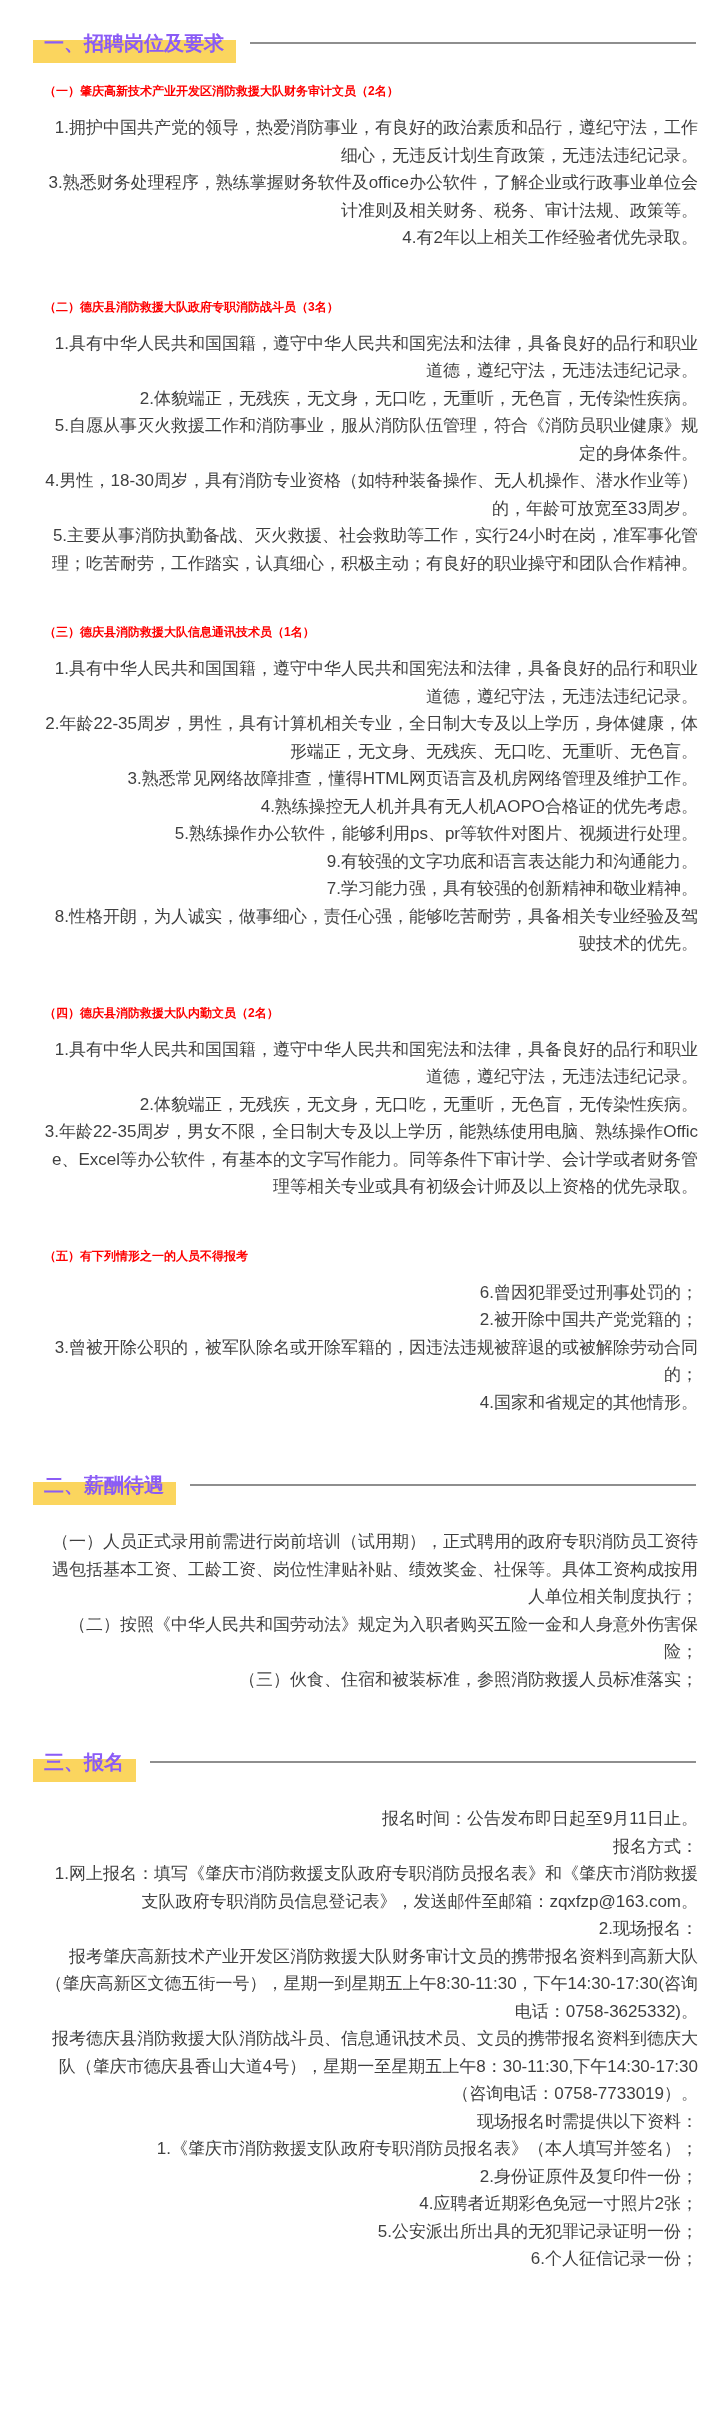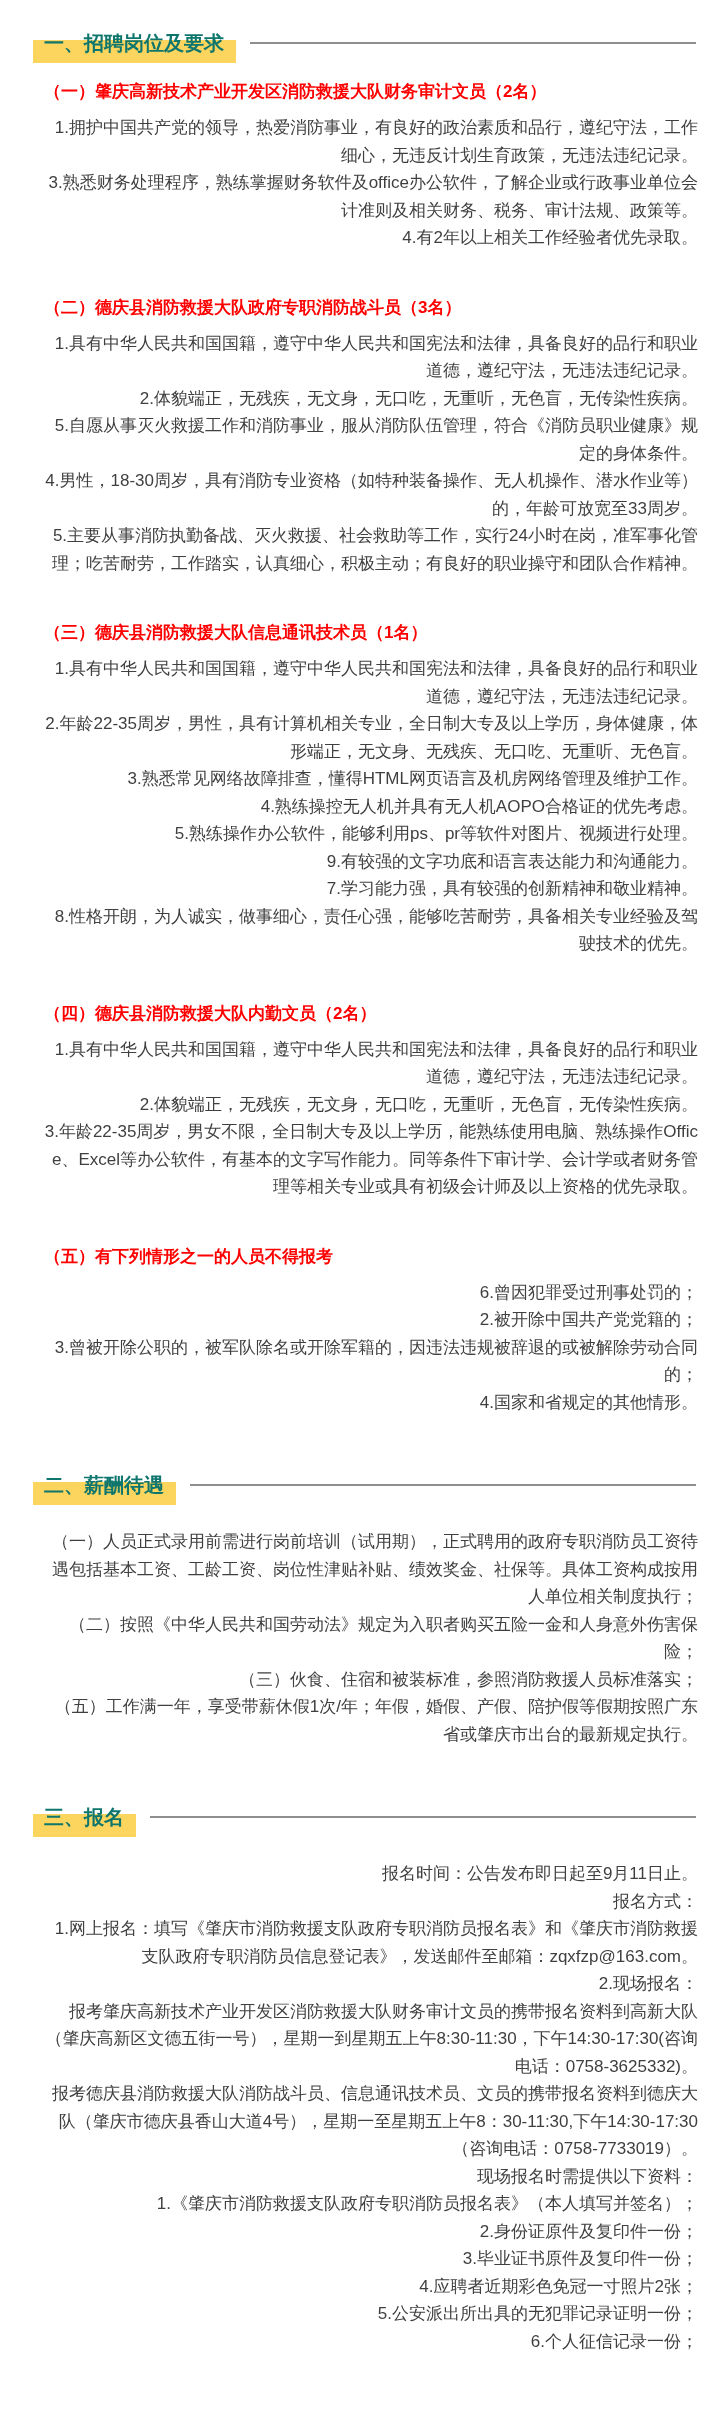--- a/index.html
+++ b/index.html
@@ -10,35 +10,35 @@
     -webkit-font-smoothing:antialiased;
   }
   .page{width:714px;box-sizing:border-box;padding-bottom:40px;}
   .content{padding:30px 16px 0 44px;box-sizing:border-box;}
 
   
   .sec-heading{display:flex;align-items:center;margin:56px 0 0 -11px;}
   .sec-heading.first{margin-top:0;}
   .sec-title{
     position:relative;display:inline-block;white-space:nowrap;
-    font-size:20px;font-weight:700;color:#0f766e;line-height:26px;
+    font-size:20px;font-weight:700;color:#8b5cf6;line-height:26px;
     padding:0 12px 0 11px;
   }
   .sec-title::before{
     content:"";position:absolute;left:0;right:0;top:10px;bottom:-7px;
     background:#fbd55e;z-index:0;
   }
   .sec-title .t{position:relative;z-index:1;}
   .rule{flex:1;height:2px;background:#8e8e8e;margin-left:14px;margin-right:2px;}
 
   .sec-body{margin-top:30px;}
   .sec-body.jobs{margin-top:0;}
 
   .job-title{
-    margin:42px 0 9px;font-size:17px;font-weight:700;color:#fe0000;
+    margin:42px 0 9px;font-size:12px;font-weight:700;color:#fe0000;
     line-height:27px;
   }
   .sec-body > .job-title:first-child{margin-top:22px;}
 
   .body-para{
     margin:0;font-size:17px;line-height:27.5px;color:#3f3f3f;
     word-break:break-all;
     text-align:right;
   }
 </style>
@@ -85,39 +85,37 @@
       </section>
       <section>
         <div class="sec-heading">
           <span class="sec-title"><span class="t">二、薪酬待遇</span></span>
           <span class="rule"></span>
         </div>
         <div class="sec-body">
           <p class="body-para">（一）人员正式录用前需进行岗前培训（试用期），正式聘用的政府专职消防员工资待遇包括基本工资、工龄工资、岗位性津贴补贴、绩效奖金、社保等。具体工资构成按用人单位相关制度执行；</p>
           <p class="body-para">（二）按照《中华人民共和国劳动法》规定为入职者购买五险一金和人身意外伤害保险；</p>
           <p class="body-para">（三）伙食、住宿和被装标准，参照消防救援人员标准落实；</p>
-          <p class="body-para">（五）工作满一年，享受带薪休假1次/年；年假，婚假、产假、陪护假等假期按照广东省或肇庆市出台的最新规定执行。</p>
         </div>
       </section>
       <section>
         <div class="sec-heading">
           <span class="sec-title"><span class="t">三、报名</span></span>
           <span class="rule"></span>
         </div>
         <div class="sec-body">
           <p class="body-para">报名时间：公告发布即日起至9月11日止。</p>
           <p class="body-para">报名方式：</p>
           <p class="body-para">1.网上报名：填写《肇庆市消防救援支队政府专职消防员报名表》和《肇庆市消防救援支队政府专职消防员信息登记表》，发送邮件至邮箱：zqxfzp@163.com。</p>
           <p class="body-para">2.现场报名：</p>
           <p class="body-para">报考肇庆高新技术产业开发区消防救援大队财务审计文员的携带报名资料到高新大队（肇庆高新区文德五街一号），星期一到星期五上午8:30-11:30，下午14:30-17:30(咨询电话：0758-3625332)。</p>
           <p class="body-para">报考德庆县消防救援大队消防战斗员、信息通讯技术员、文员的携带报名资料到德庆大队（肇庆市德庆县香山大道4号），星期一至星期五上午8：30-11:30,下午14:30-17:30（咨询电话：0758-7733019）。</p>
           <p class="body-para">现场报名时需提供以下资料：</p>
           <p class="body-para">1.《肇庆市消防救援支队政府专职消防员报名表》（本人填写并签名）；</p>
           <p class="body-para">2.身份证原件及复印件一份；</p>
-          <p class="body-para">3.毕业证书原件及复印件一份；</p>
           <p class="body-para">4.应聘者近期彩色免冠一寸照片2张；</p>
           <p class="body-para">5.公安派出所出具的无犯罪记录证明一份；</p>
           <p class="body-para">6.个人征信记录一份；</p>
         </div>
       </section>
     </div>
 
 </div>
 
 </body></html>

